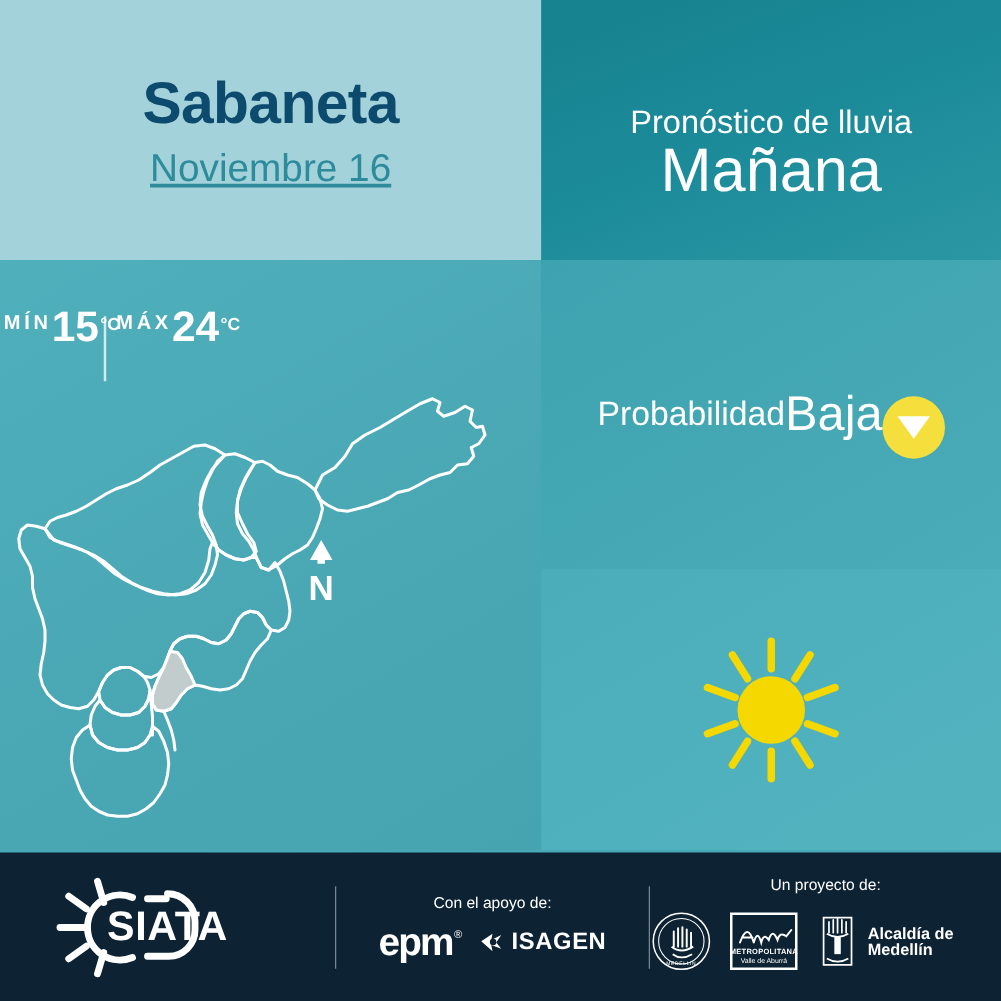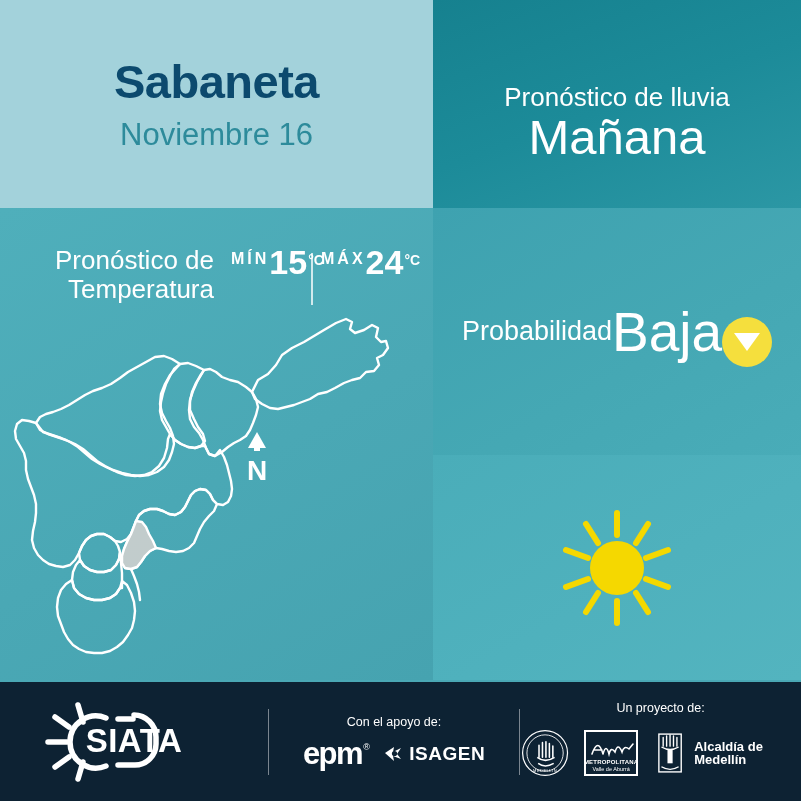--- a/index.html
+++ b/index.html
@@ -5,21 +5,21 @@
   html,body{margin:0;padding:0;background:#0d2233;}
   body{font-family:"Liberation Sans","DejaVu Sans",sans-serif;}
   #card{position:relative;width:801px;height:801px;overflow:hidden;background:#4aa8b5;}
 
   
   #city-panel{position:absolute;left:0;top:0;width:433px;height:208px;
     background:#a3d2db;display:flex;flex-direction:column;
     align-items:center;justify-content:center;}
   #city-name{font-size:47px;font-weight:bold;color:#0c4a6e;line-height:1;
     letter-spacing:-0.5px;}
-  #city-date{font-size:31px;color:#2d8b9b;line-height:1;margin-top:14px;font-weight:400;}
+  #city-date{font-size:31px;color:#2d8b9b;line-height:1;margin-top:14px;font-weight:400;text-decoration:underline;}
 
   
   #rain-panel{position:absolute;left:433px;top:0;width:368px;height:248px;
     background:linear-gradient(160deg,#16818f 0%,#1c8b99 45%,#2f9aa7 100%);
     display:flex;flex-direction:column;align-items:center;justify-content:center;
     color:#fff;}
   #rain-label{font-size:26px;line-height:1;margin-bottom:2px;}
   #rain-period{font-size:49px;line-height:1.05;font-weight:400;}
   #rain-hours{font-size:20px;line-height:1;margin-top:4px;}
 
@@ -42,21 +42,21 @@
 
   #map-wrap{position:absolute;left:0;top:100px;width:433px;height:370px;}
   #map-wrap svg{display:block;width:100%;height:100%;}
 
   
   #prob-panel{position:absolute;left:433px;top:208px;width:368px;height:247px;
     background:linear-gradient(150deg,#3ea2b0 0%,#45a8b4 60%,#49acb8 100%);
     display:flex;flex-direction:row;align-items:center;justify-content:center;
     color:#fff;}
   #prob-label{font-size:27px;line-height:1;}
-  #prob-value{font-size:55px;line-height:1.05;margin-top:2px;}
+  #prob-value{font-size:39px;line-height:1.05;margin-top:2px;}
   #prob-badge{width:50px;height:50px;border-radius:50%;background:#f5df3d;
     margin-top:20px;display:flex;align-items:center;justify-content:center;}
   #prob-badge .tri{width:0;height:0;border-left:13px solid transparent;
     border-right:13px solid transparent;border-top:18px solid #fff;}
 
   
   #sky-panel{position:absolute;left:433px;top:455px;width:368px;height:225px;
     background:linear-gradient(150deg,#4aadb9 0%,#4fb1bd 55%,#53b4bf 100%);
     display:flex;align-items:center;justify-content:center;}
   #sky-panel svg{display:block;}
@@ -97,24 +97,20 @@
   </div>
 
   <div id="rain-panel">
     <div id="rain-label">Pronóstico de lluvia</div>
     <div id="rain-period">Mañana</div>
   </div>
 
   <div id="temp-map-panel">
 
     <div id="temp-row">
-      <div id="temp-title">
-        <div>Pronóstico de</div>
-        <div>Temperatura</div>
-      </div>
       <div id="minmax">
         <div class="mm-block">
           <div class="mm-label">MÍN</div>
           <div class="mm-value">
             <span>15</span>
               <span class="mm-unit">°C</span>
           </div>
         </div>
         <div id="mm-divider"></div>
         <div class="mm-block">

